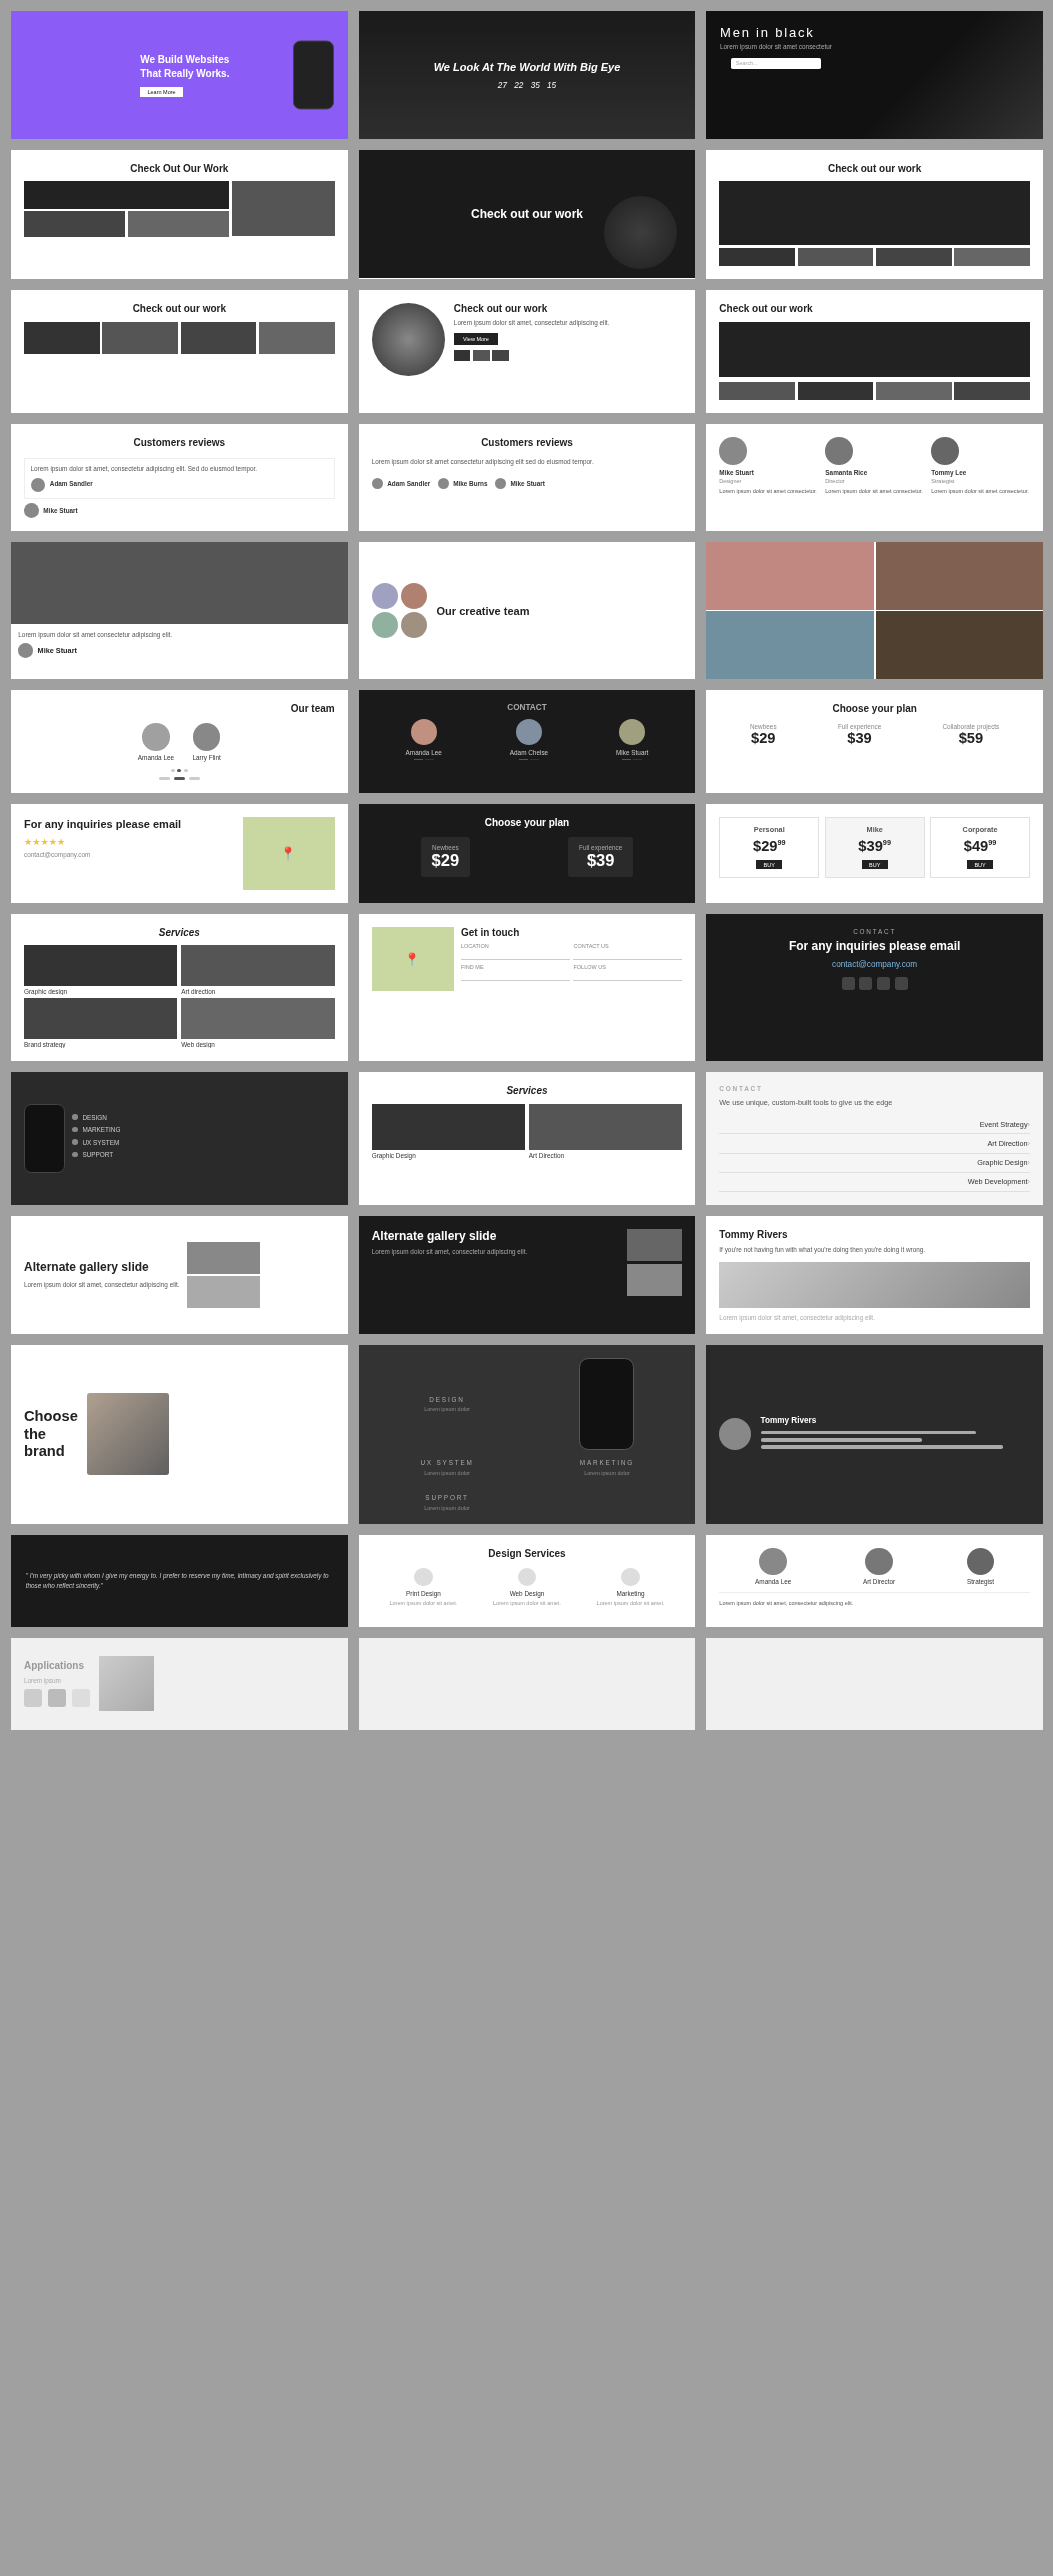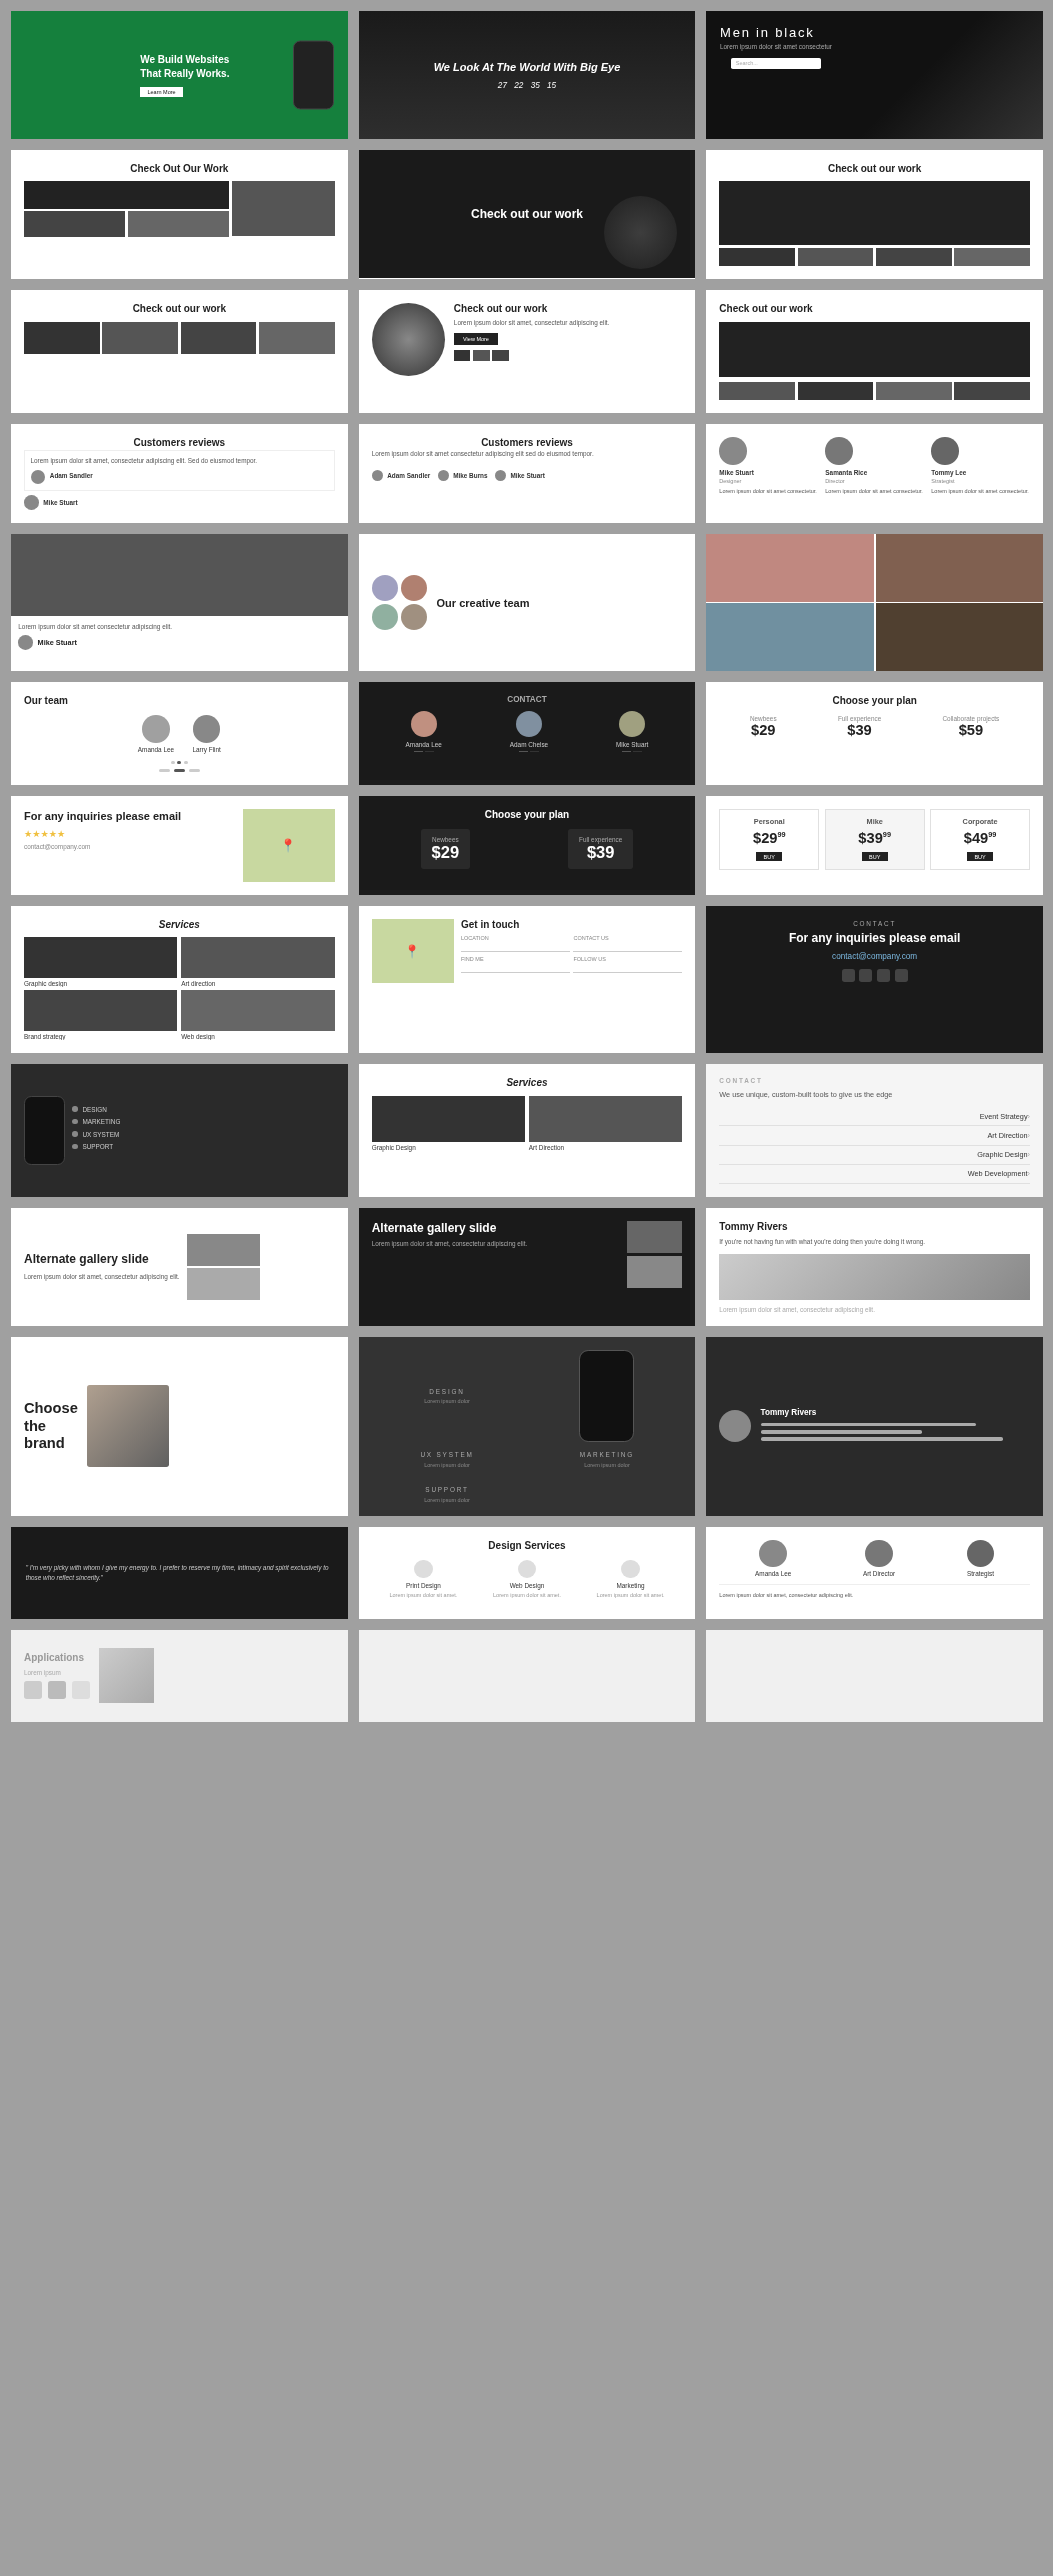--- a/index.html
+++ b/index.html
@@ -84,21 +84,21 @@
     }
 
     
     .reviews-card {
       padding: 13px;
     }
 
     .reviews-card h2 {
       text-align: center;
       font-size: 10px;
-      margin-bottom: 2px;
+      margin-bottom: 10px;
       color: #222;
     }
 
     .review-block {
       border: 0.9px solid #eee;
       padding: 5.5px;
       margin-bottom: 4.6px;
       font-size: 6.4px;
       color: #555;
       line-height: 1.4;
@@ -132,21 +132,21 @@
       font-weight: bold;
       color: #333;
     }
 
     
     .team-card {
       padding: 13px;
     }
 
     .team-card h2 {
-      text-align: left;
+      text-align: right;
       font-size: 10px;
       margin-bottom: 9.2px;
       color: #222;
     }
 
     .team-members {
       display: flex;
       justify-content: center;
       gap: 18.3px;
     }
@@ -984,21 +984,21 @@
       height: 32px;
     }
 
   </style>
 </head>
 <body>
 
 <div class="grid">
 
   <div class="card">
-    <div class="hero-card" style="background:#15803d;">
+    <div class="hero-card" style="background:#8b5cf6;">
       <div style="position:absolute;right:13.7px;top:50%;transform:translateY(-50%);width:41px;height:69px;background:#222;border-radius:7.3px;border:1.8px solid #444;"></div>
       <div class="hero-content" style="text-align:left;padding-left:13.7px;position:relative;z-index:2;">
         <h1 style="font-size:10px;line-height:1.4;max-width:92px;">We Build Websites That Really Works.</h1>
         <div style="margin-top:5.5px;background:#fff;color:#111;font-size:5.5px;padding:1.8px 7.3px;display:inline-block;">Learn More</div>
       </div>
     </div>
   </div>
 
   <div class="card card-dark">
     <div class="hero-card" style="background:#1a1a1a;flex-direction:column;">

